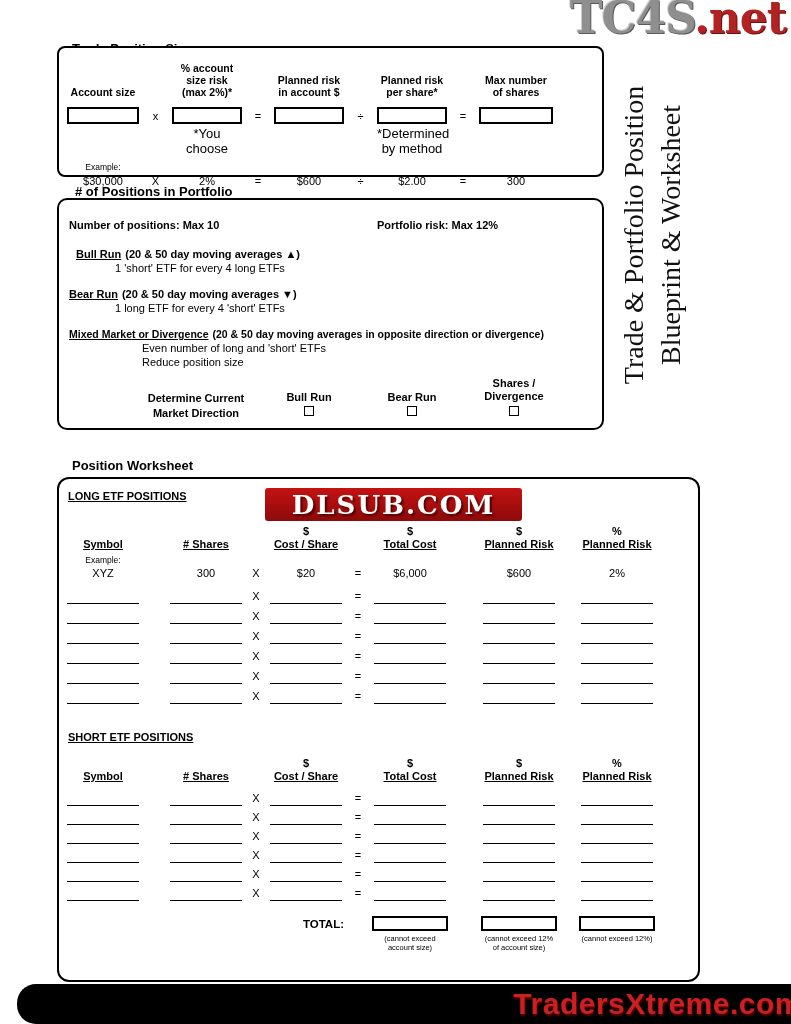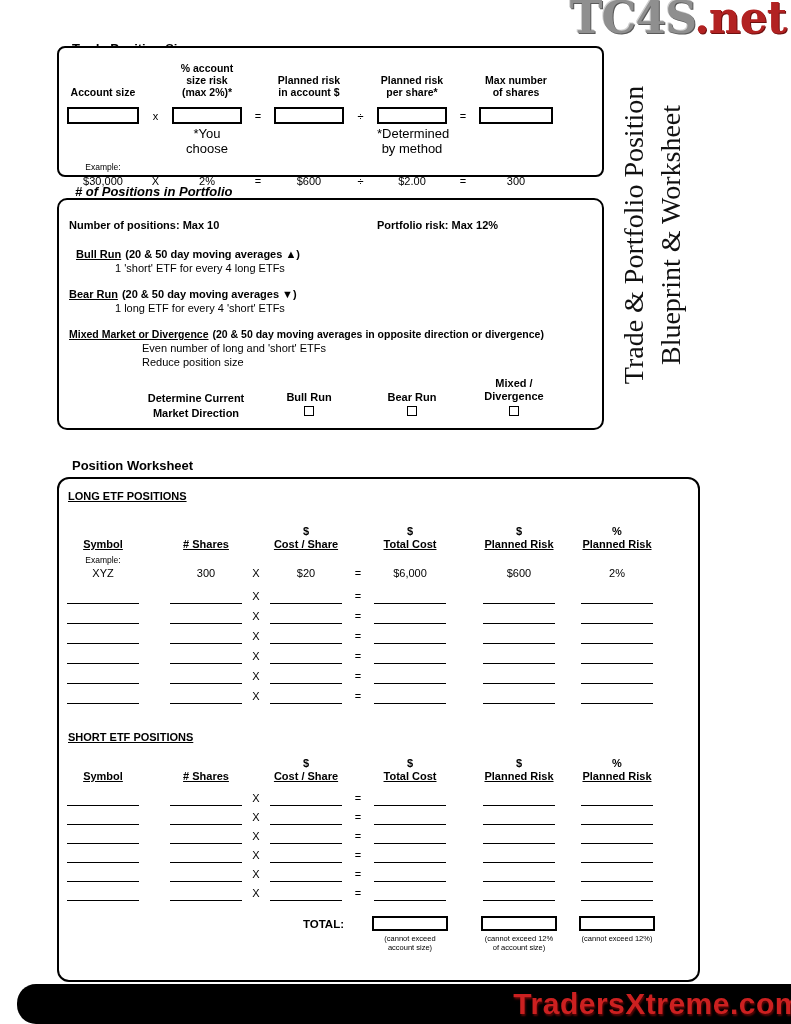--- a/index.html
+++ b/index.html
@@ -21,21 +21,21 @@
            font-family:"DejaVu Serif", serif; font-weight:bold; font-size:26px; color:#fff;
            letter-spacing:2px; text-shadow:2px 2px 2px #4d0303; }
 
   .footer { position:absolute; left:17px; top:984px; width:791px; height:40px; background:#000;
             display:flex; align-items:center; justify-content:flex-end; padding-right:6px;border-radius:19px; }
   .footer-text { color:#cc2020; font-weight:bold; font-size:30px; letter-spacing:.5px; text-shadow:1px 2px 2px #5c0606; }
 
   
   .sec-title { position:absolute; font-size:13px; font-weight:bold; }
   .t1 { left:72px; top:41px; }
-  .t2 { left:75px; top:184px;font-style:italic; }
+  .t2 { left:75px; top:184px; }
   .t3 { left:72px; top:458px; }
   .box { position:absolute; background:#fff; border:2px solid #000; }
   .box1 { left:57px; top:46px; width:547px; height:131px; border-radius:8px; }
   .box2 { left:57px; top:198px; width:547px; height:232px; border-radius:10px; }
   .box3 { left:57px; top:477px; width:643px; height:505px; border-radius:12px; }
   .abs { position:absolute; font-size:11px; white-space:nowrap; }
   .b { font-weight:bold; }
   .u { text-decoration:underline; }
   .center { text-align:center; }
 
@@ -200,29 +200,30 @@
       <div>Market Direction</div>
     </div>
 
     <div class="abs b center" style="left:210px; top:191px; width:80px;">Bull Run</div>
     <div class="checkbox" style="left:245px; top:206px;"></div>
 
     <div class="abs b center" style="left:313px; top:191px; width:80px;">Bear Run</div>
     <div class="checkbox" style="left:348px; top:206px;"></div>
 
     <div class="abs b center" style="left:415px; top:177px; width:80px; line-height:13px;">
-      <div>Mixed /</div>
+      <div>Shares /</div>
       <div>Divergence</div>
     </div>
     <div class="checkbox" style="left:450px; top:206px;"></div>
   </div>
 
   <div class="sec-title t3">Position Worksheet</div>
   <div class="box box3">
 
+    <div class="dlsub">DLSUB.COM</div>
 
     <div class="abs b u" style="left:9px; top:11px;">LONG ETF POSITIONS</div>
 
     <div class="wgrid" style="left:4px; top:46px;">
       <div class="wrow wunits">
         <div></div>
           <div></div>
           <div></div>
           <div></div>
         <div class="unit">$</div>

